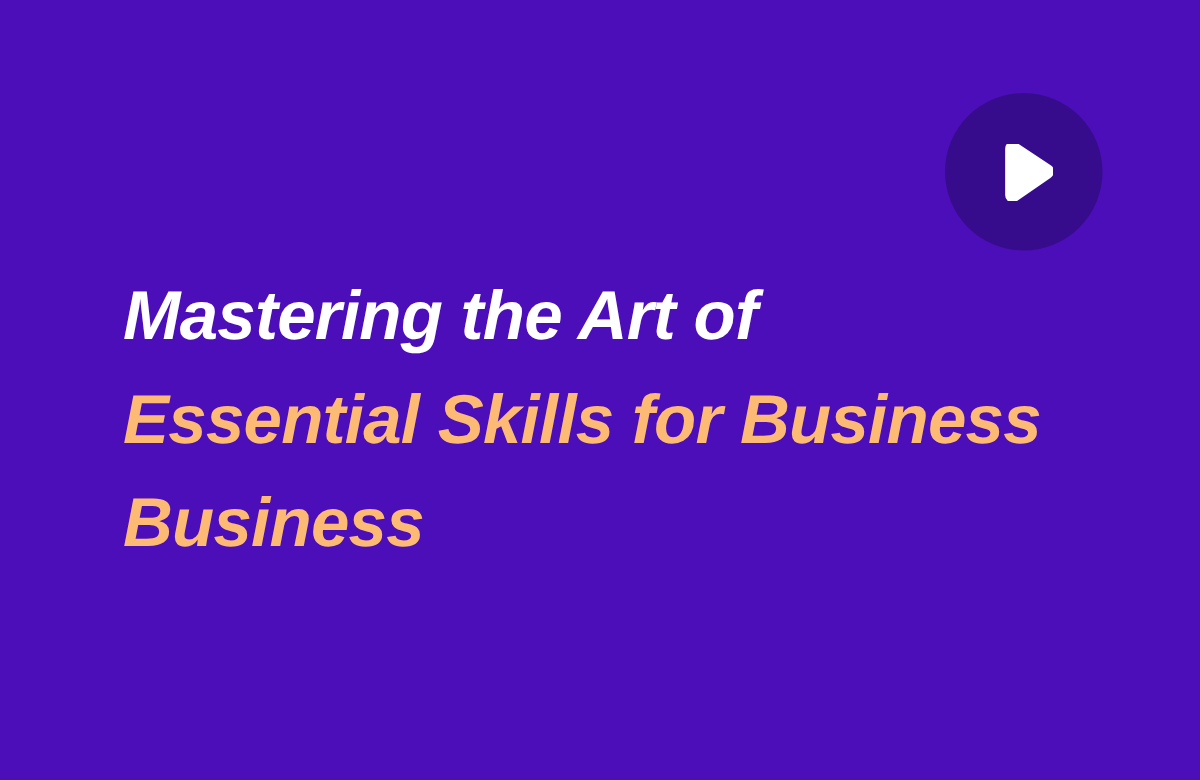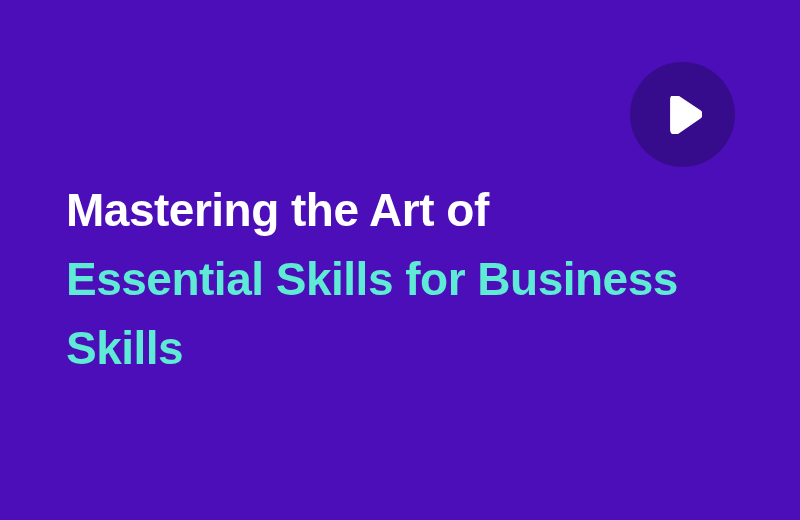--- a/index.html
+++ b/index.html
@@ -38,49 +38,50 @@
   }
   .play-button .play-glyph {
     display: block;
     width: 34px;
     height: 38px;
     margin-left: 5px;
   }
   
   .headline-block {
     position: absolute;
-    left: 66px;
+    left: 82px;
     top: 176px;
     width: 700px;
+    font-style: italic;
   }
   .headline-line {
     font-size: 46px;
     font-weight: bold;
     line-height: 69px;
     letter-spacing: -0.5px;
     white-space: nowrap;
     margin: 0;
   }
   .headline-line.primary {
     color: #FFFFFF;
   }
   .headline-line.secondary {
-    color: #5eead4;
+    color: #fdba74;
   }
 </style>
 </head>
 <body>
 
 <div class="promo-card">
 
   <button class="play-button" aria-label="Play">
     <svg class="play-glyph" viewBox="0 0 34 38" aria-hidden="true">
       <path d="M4.2 3.1 C4.2 0.9 6.6 -0.4 8.5 0.8 L31.3 15.9 C33.0 17.0 33.0 19.6 31.3 20.7 L8.5 36.5 C6.6 37.8 4.2 36.4 4.2 34.2 Z" fill="#FFFFFF" stroke="#FFFFFF" stroke-width="4.2" stroke-linejoin="round"></path>
     </svg>
   </button>
 
   <div class="headline-block">
     <div class="headline-line primary">Mastering the Art of</div>
     <div class="headline-line secondary">Essential Skills for Business</div>
-    <div class="headline-line secondary">Skills</div>
+    <div class="headline-line secondary">Business</div>
   </div>
 
 </div>
 
 </body></html>

